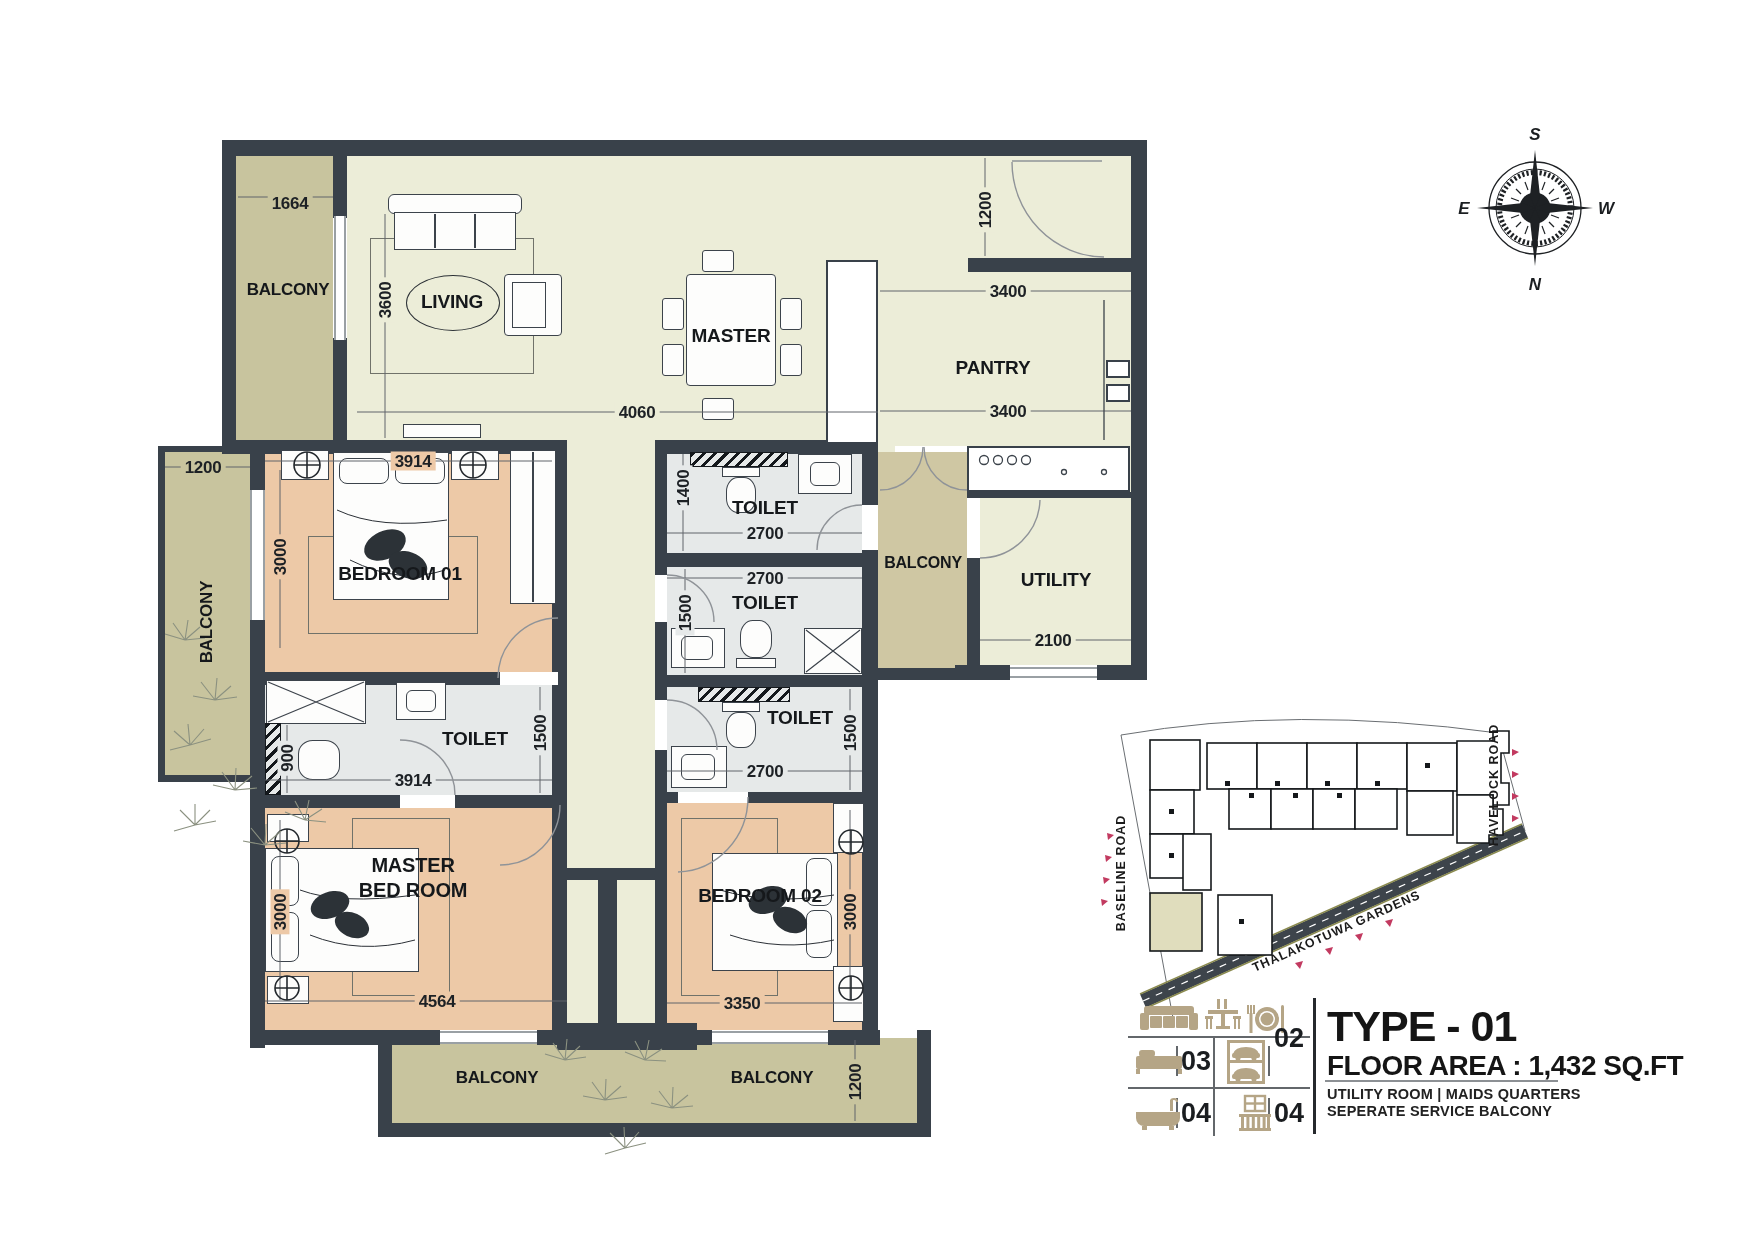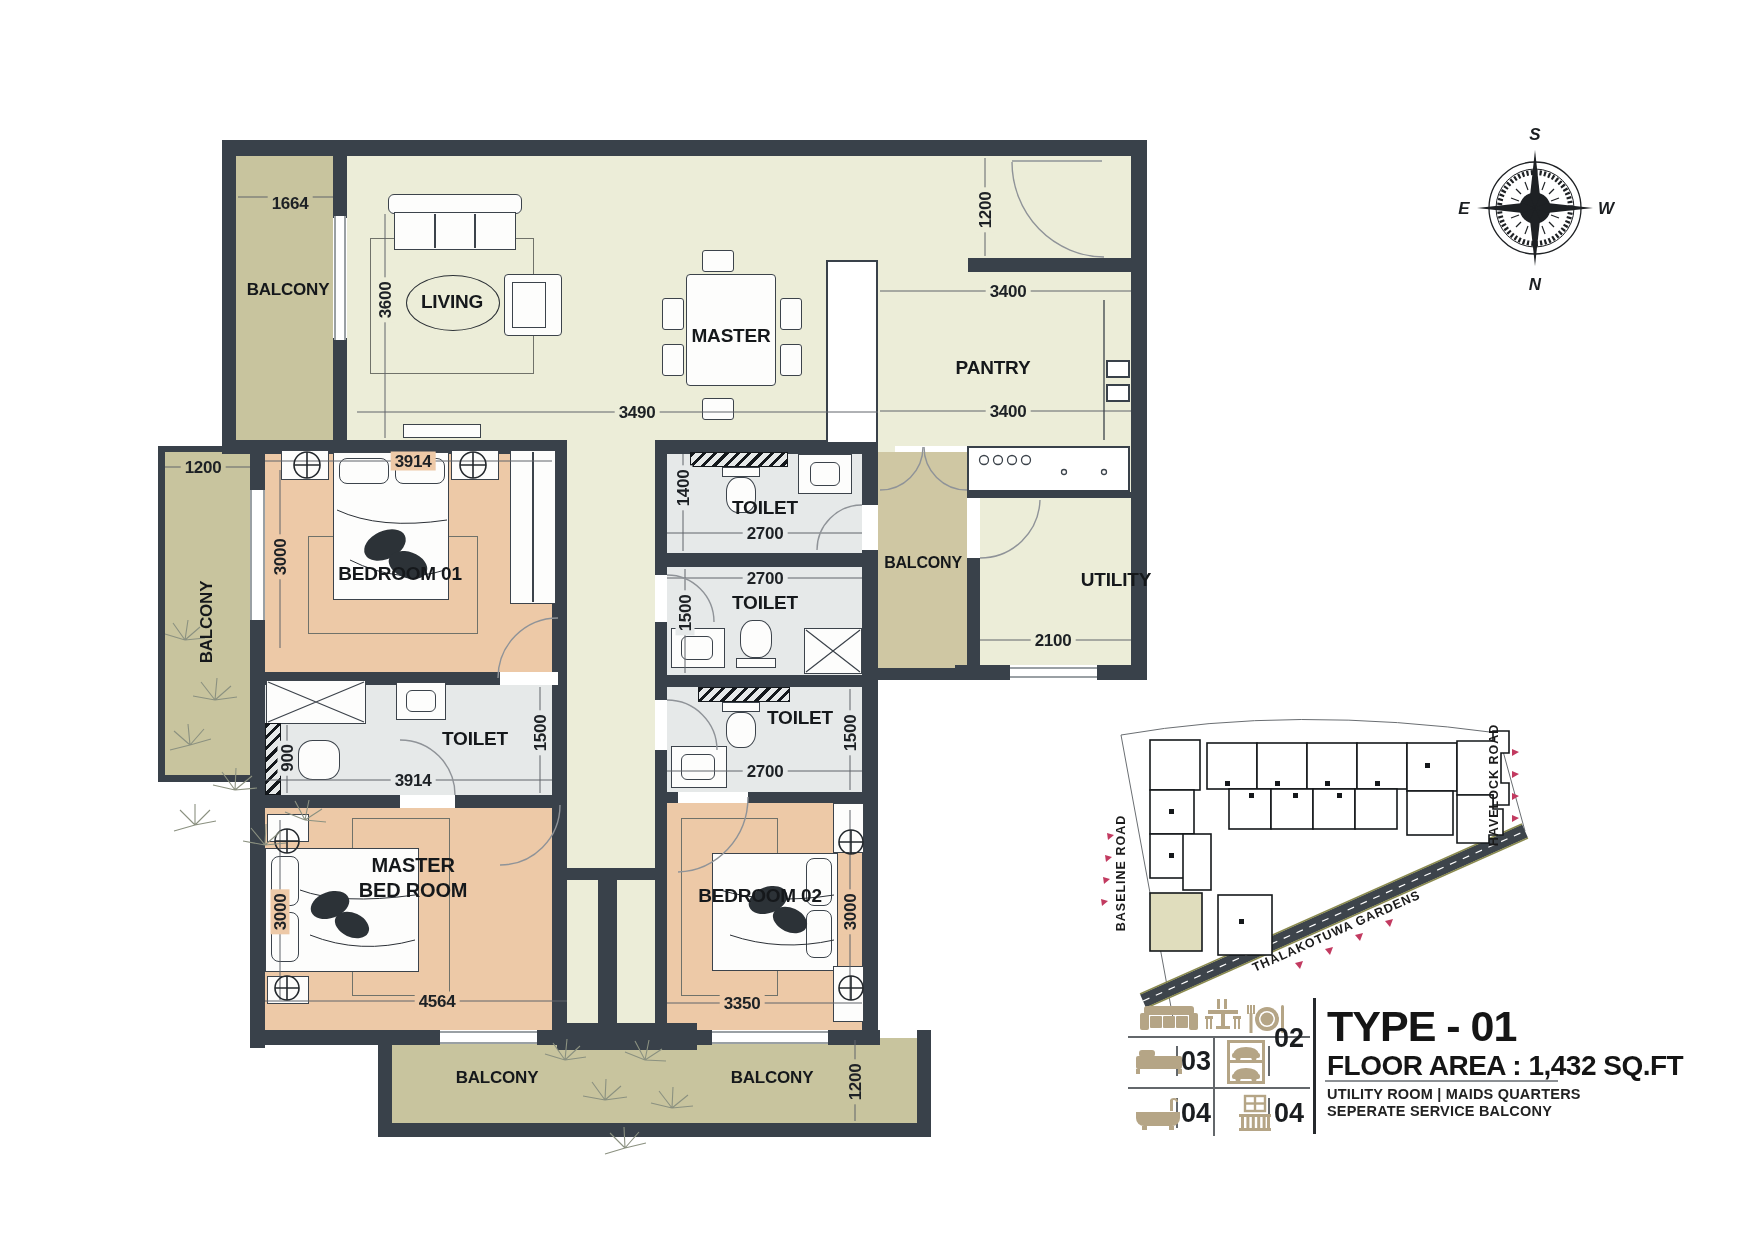--- a/index.html
+++ b/index.html
@@ -258,36 +258,36 @@
       <path d="M645 1060 l-20 -8 m20 8 l-10 -19 m10 19 l4 -20 m-4 20 l17 -11 m-17 11 l21 1"></path>
       <path d="M672 1108 l-21 -5 m21 5 l-13 -17 m13 17 l1 -21 m-1 21 l16 -13 m-16 13 l21 -2"></path>
       <path d="M625 1148 l-20 6 m20 -6 l-15 -15 m15 15 l-1 -21 m1 21 l14 -16 m-14 16 l21 -5"></path>
     </g>
   </svg>
 
   <div class="rlabel" style="left:288px;top:290px;font-size:17px;">BALCONY</div>
   <div class="rlabel" style="left:452px;top:302px;">LIVING</div>
   <div class="rlabel" style="left:731px;top:336px;">MASTER</div>
   <div class="rlabel" style="left:993px;top:368px;">PANTRY</div>
-  <div class="rlabel" style="left:1116px;top:580px;">UTILITY</div>
+  <div class="rlabel" style="left:1056px;top:580px;">UTILITY</div>
   <div class="rlabel" style="left:923px;top:563px;font-size:16px;">BALCONY</div>
   <div class="rlabel v" style="left:207px;top:622px;font-size:17px;">BALCONY</div>
   <div class="rlabel" style="left:400px;top:530px;margin-top:44px;">BEDROOM 01</div>
   <div class="rlabel" style="left:765px;top:508px;">TOILET</div>
   <div class="rlabel" style="left:765px;top:603px;">TOILET</div>
   <div class="rlabel" style="left:800px;top:718px;">TOILET</div>
   <div class="rlabel" style="left:475px;top:739px;">TOILET</div>
   <div class="rlabel wrap" style="left:413px;top:878px;width:120px;font-size:20px;">MASTER BED ROOM</div>
   <div class="rlabel" style="left:760px;top:896px;">BEDROOM 02</div>
   <div class="rlabel" style="left:497px;top:1078px;font-size:17px;">BALCONY</div>
   <div class="rlabel" style="left:772px;top:1078px;font-size:17px;">BALCONY</div>
 
   <div class="dim bg-o" style="left:290px;top:203px;">1664</div>
   <div class="dim v bg-g" style="left:385px;top:300px;">3600</div>
-  <div class="dim bg-g" style="left:637px;top:412px;">3490</div>
+  <div class="dim bg-g" style="left:637px;top:412px;">4060</div>
   <div class="dim v bg-g" style="left:985px;top:210px;">1200</div>
   <div class="dim bg-g" style="left:1008px;top:291px;">3400</div>
   <div class="dim bg-g" style="left:1008px;top:411px;">3400</div>
   <div class="dim bg-o" style="left:203px;top:467px;">1200</div>
   <div class="dim bg-p" style="left:413px;top:461px;">3914</div>
   <div class="dim v bg-p" style="left:280px;top:557px;">3000</div>
   <div class="dim v bg-t" style="left:683px;top:488px;">1400</div>
   <div class="dim bg-t" style="left:765px;top:533px;">2700</div>
   <div class="dim bg-t" style="left:765px;top:578px;">2700</div>
   <div class="dim v bg-t" style="left:685px;top:613px;">1500</div>

